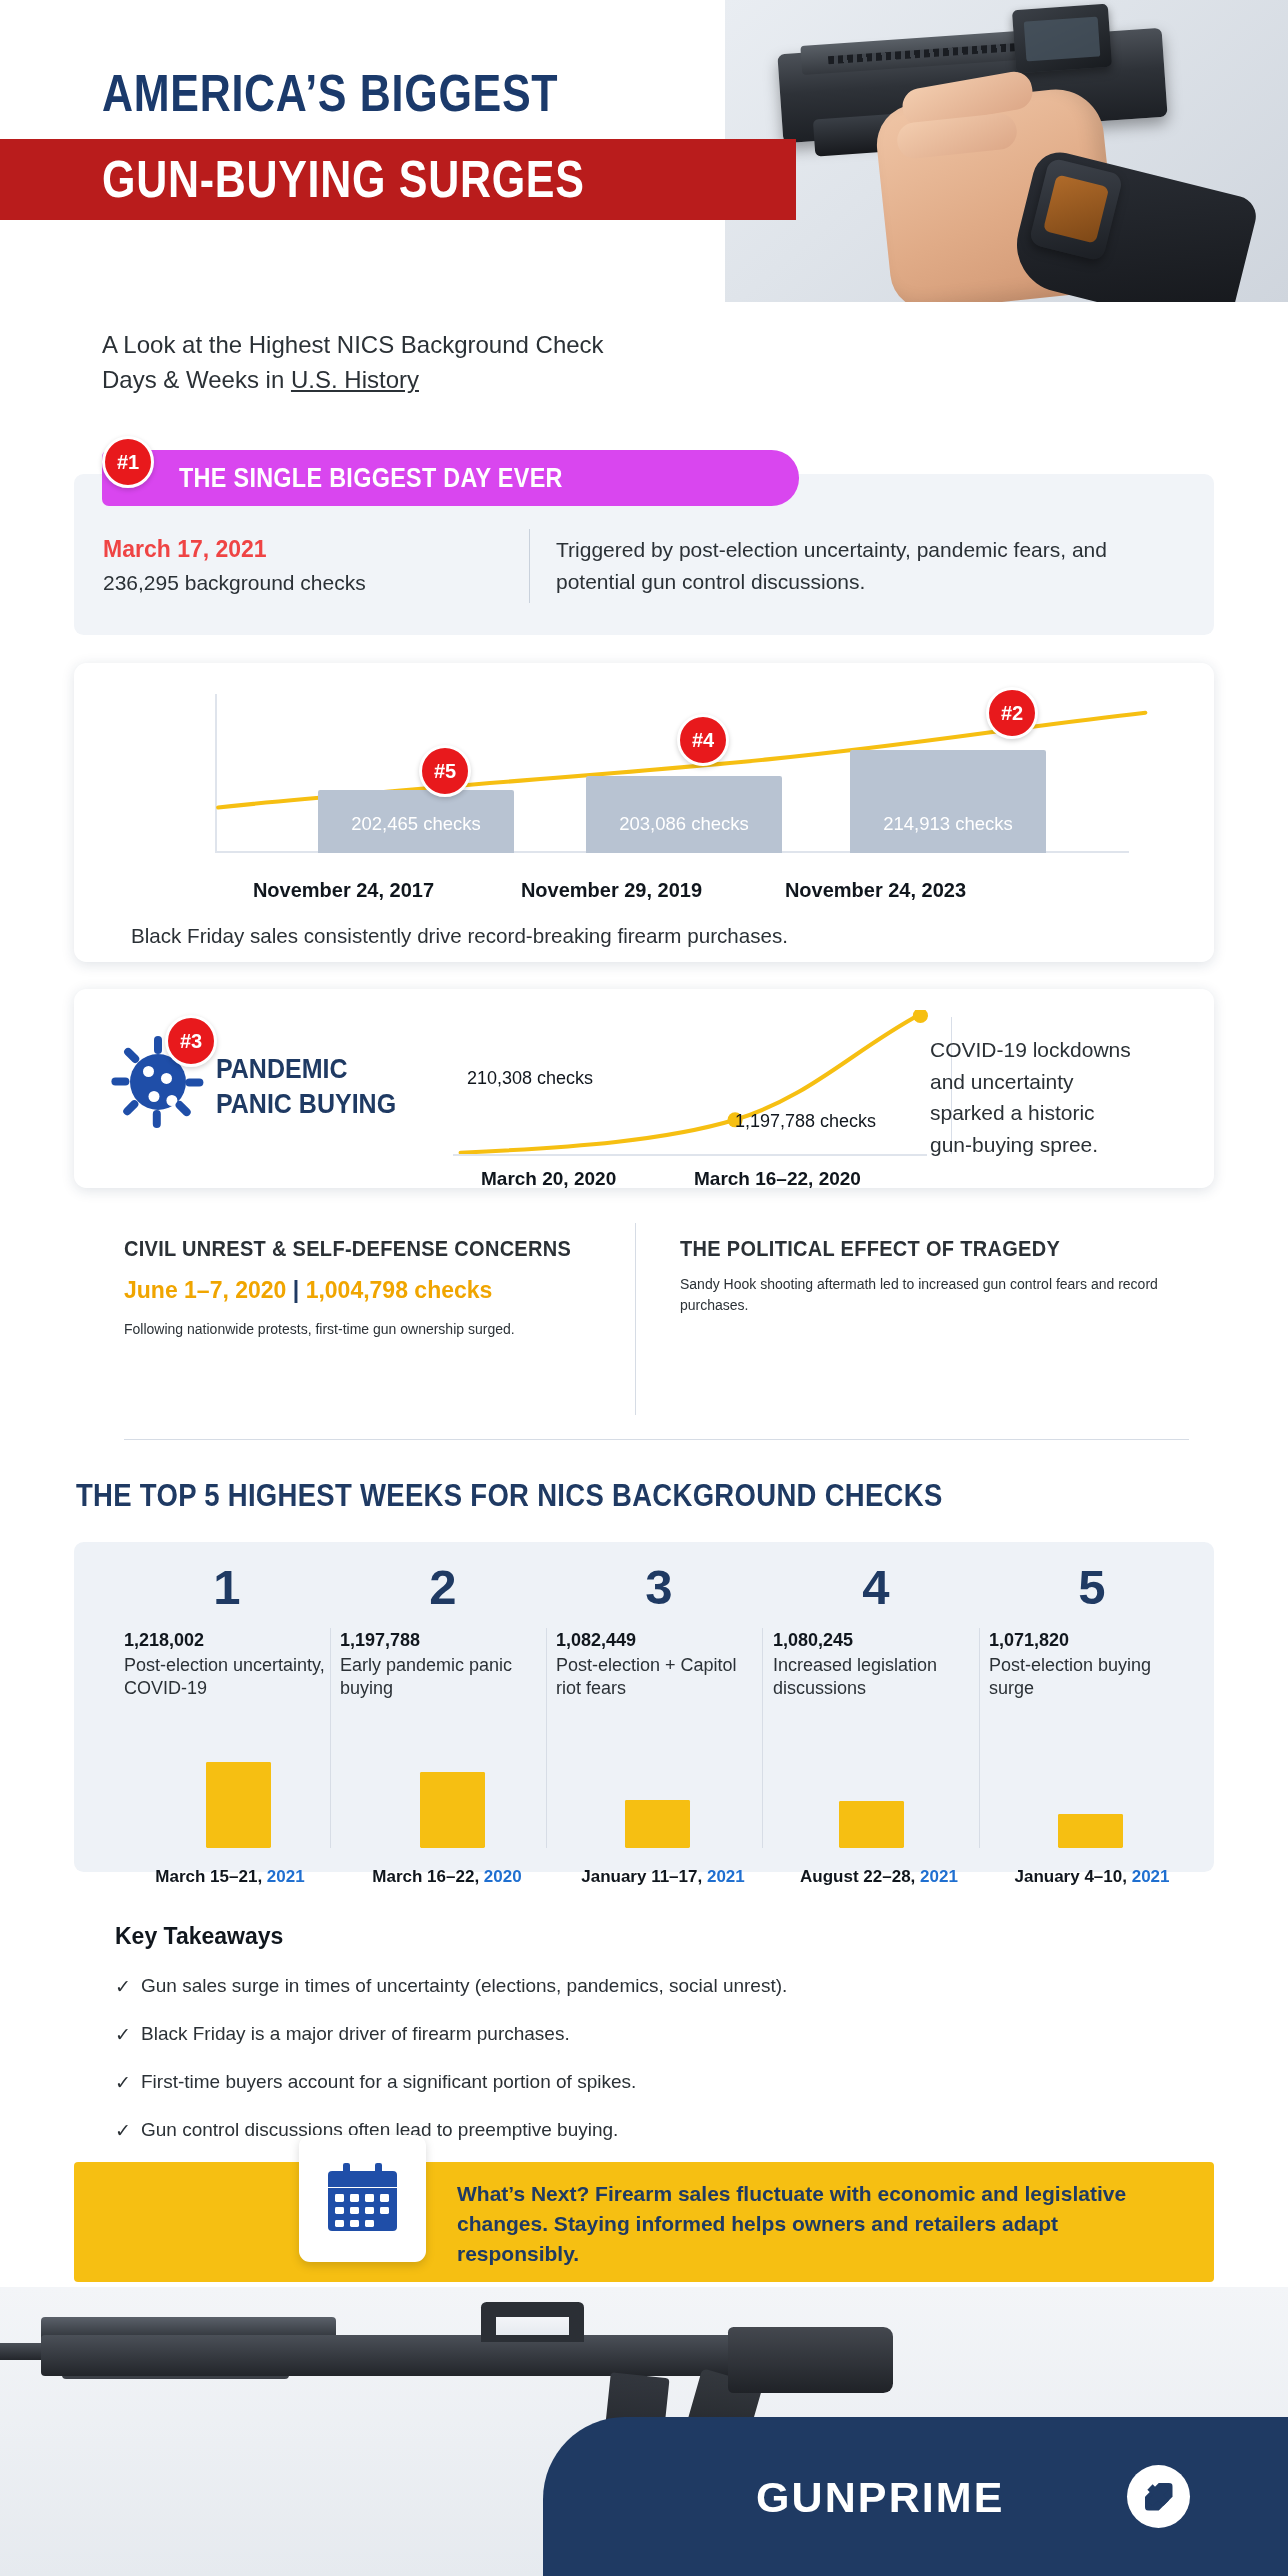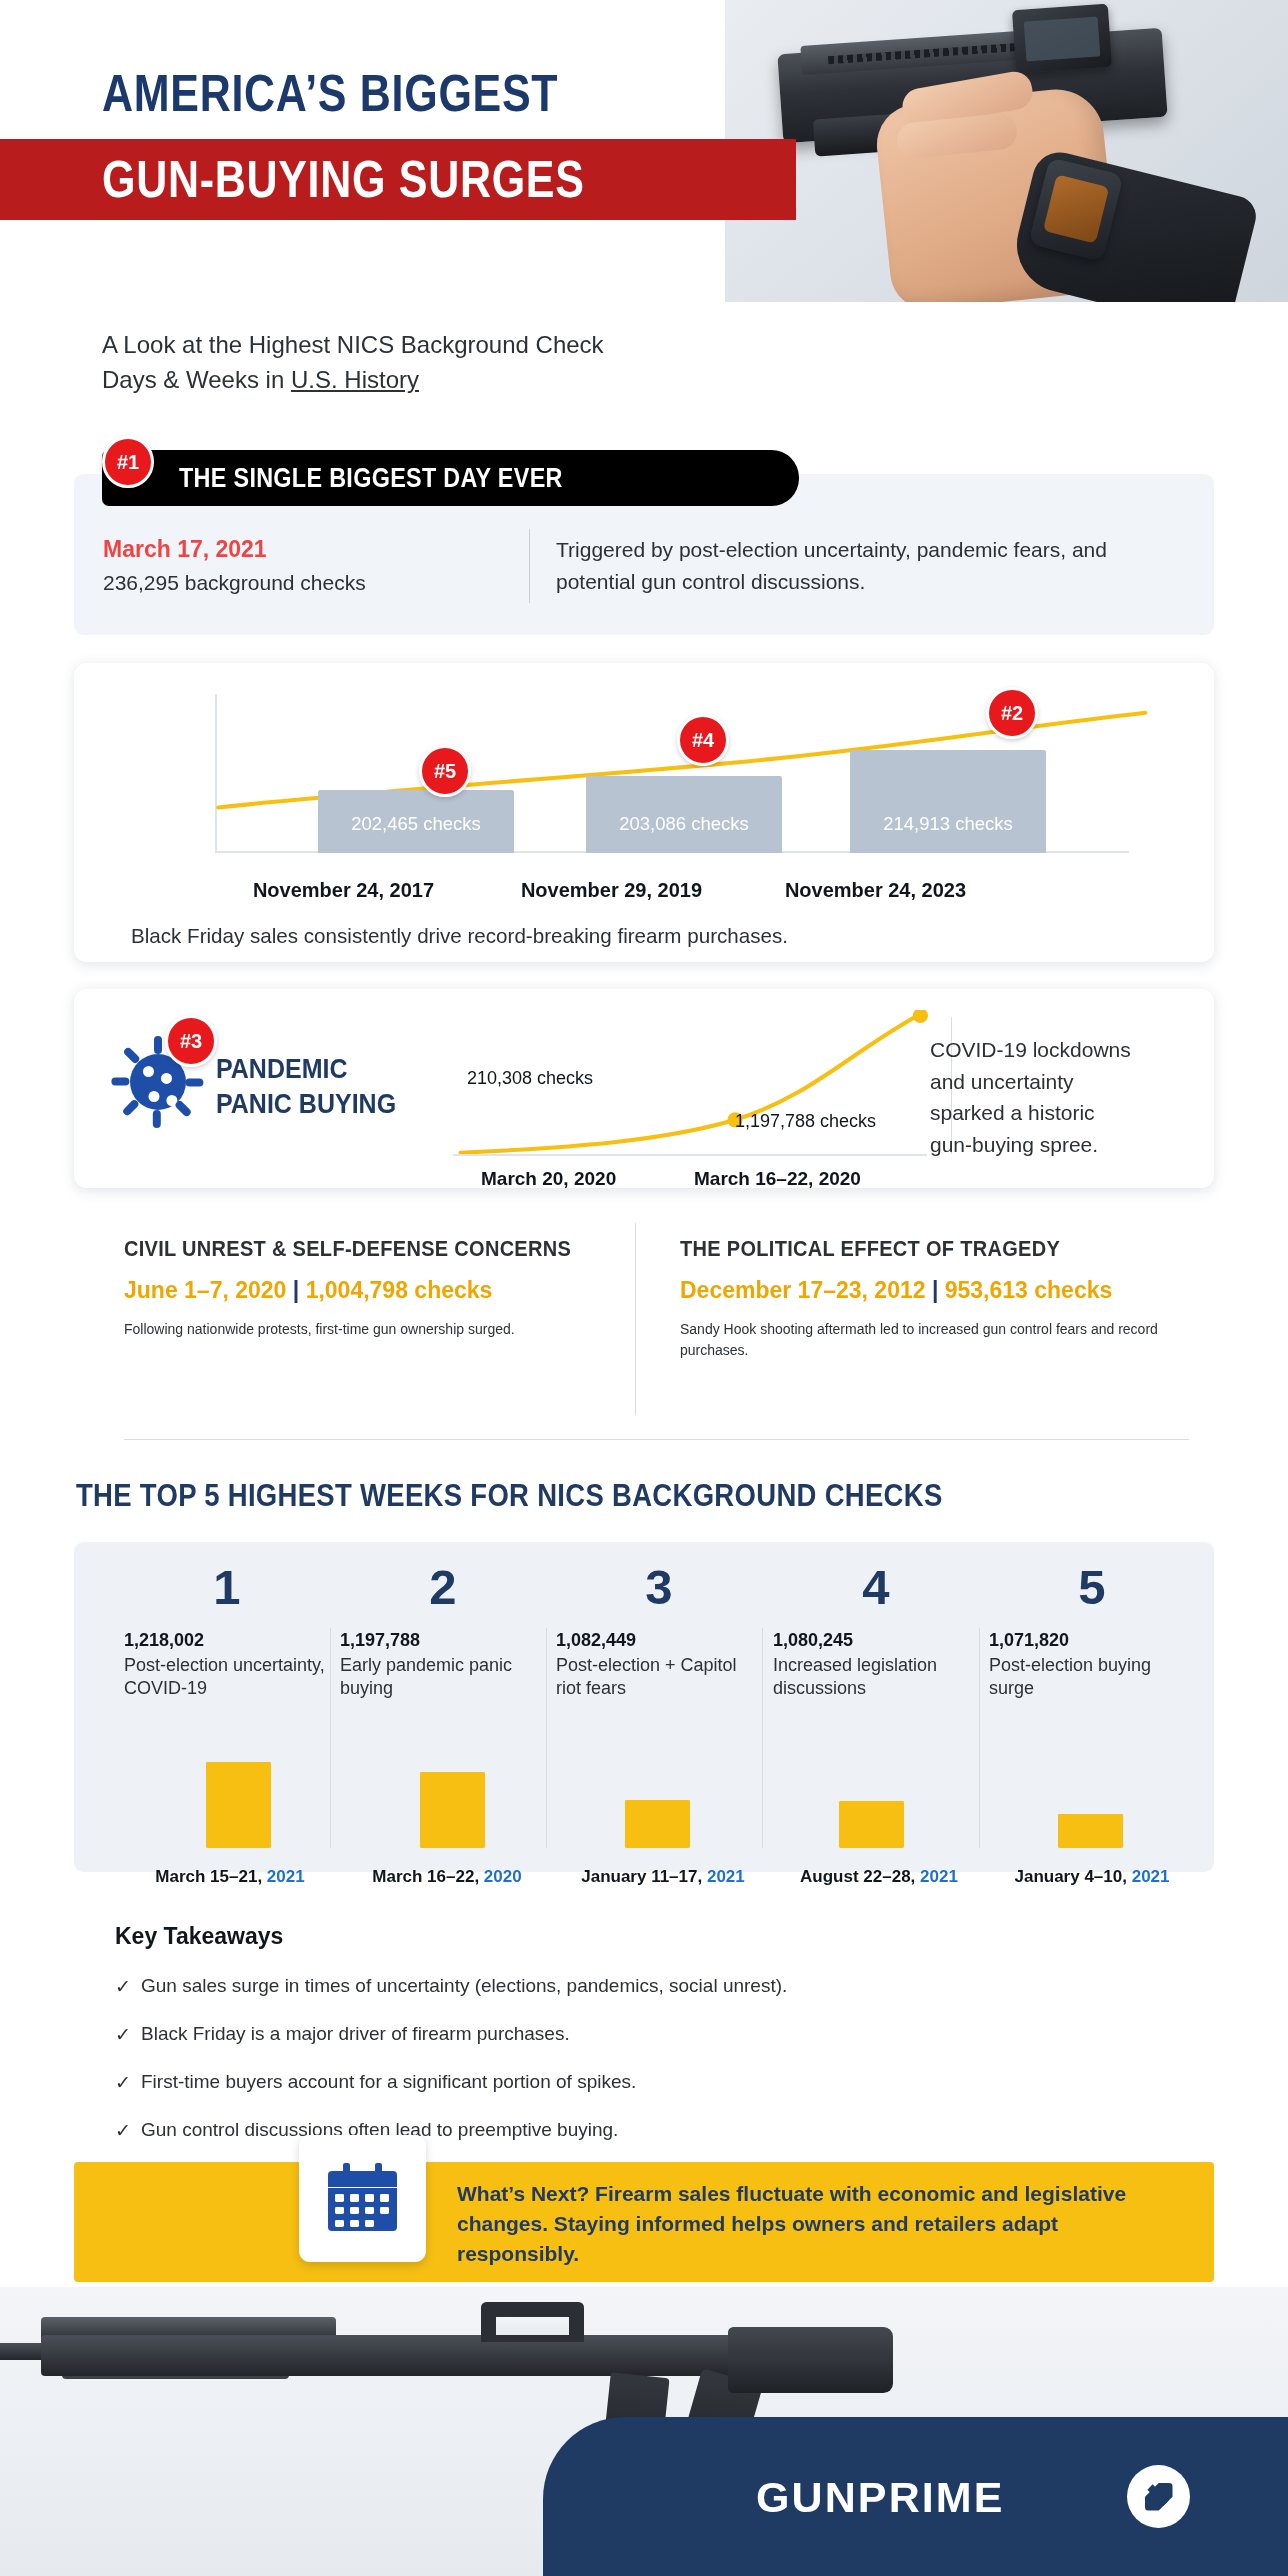--- a/index.html
+++ b/index.html
@@ -109,21 +109,21 @@
   }
   .subtitle .u { text-decoration: underline; }
 
   
   .sec1 {
     position: absolute; left: 74px; top: 474px; width: 1140px; height: 161px;
     background: #f1f4f8; border-radius: 9.6px;
   }
   .dark-ribbon {
     position: absolute; left: 102px; top: 450px; width: 697px; height: 56px;
-    background: #000000; border-radius: 6.9px 27.5px 27.5px 6.9px;
+    background: #d946ef; border-radius: 6.9px 27.5px 27.5px 6.9px;
     display: flex; align-items: center;
   }
   .dark-ribbon .rt {
     color: #fff; font-size: 23.4px; font-weight: bold; letter-spacing: 0.3px;
     padding-left: 77px; transform: scaleY(1.15);
   }
   .badge {
     position: absolute; width: 52px; height: 52px; border-radius: 50%;
     background: #e8191c; color: #fff; display: flex; align-items: center;
     justify-content: center; font-weight: bold; font-size: 20px;
@@ -402,23 +402,20 @@
   <div class="col-div"></div>
   <div class="col-left">
     <div class="ch-head">CIVIL UNREST &amp; SELF-DEFENSE CONCERNS</div>
     <div class="ch-stat">
       <span>June 1–7, 2020</span><span class="dark"> | </span><span>1,004,798 checks</span>
     </div>
     <div class="ch-desc">Following nationwide protests, first-time gun ownership surged.</div>
   </div>
   <div class="col-right">
     <div class="ch-head">THE POLITICAL EFFECT OF TRAGEDY</div>
-    <div class="ch-stat">
-      <span>December 17–23, 2012</span><span class="dark"> | </span><span>953,613 checks</span>
-    </div>
     <div class="ch-desc">Sandy Hook shooting aftermath led to increased gun control fears and record purchases.</div>
   </div>
   <div class="hr-line"></div>
 
   <div class="top5-title">THE TOP 5 HIGHEST WEEKS FOR NICS BACKGROUND CHECKS</div>
   <div class="top5-box"></div>
 
   <div class="t5-sep" style="left:330px"></div>
   <div class="t5-sep" style="left:546px"></div>
   <div class="t5-sep" style="left:762px"></div>

